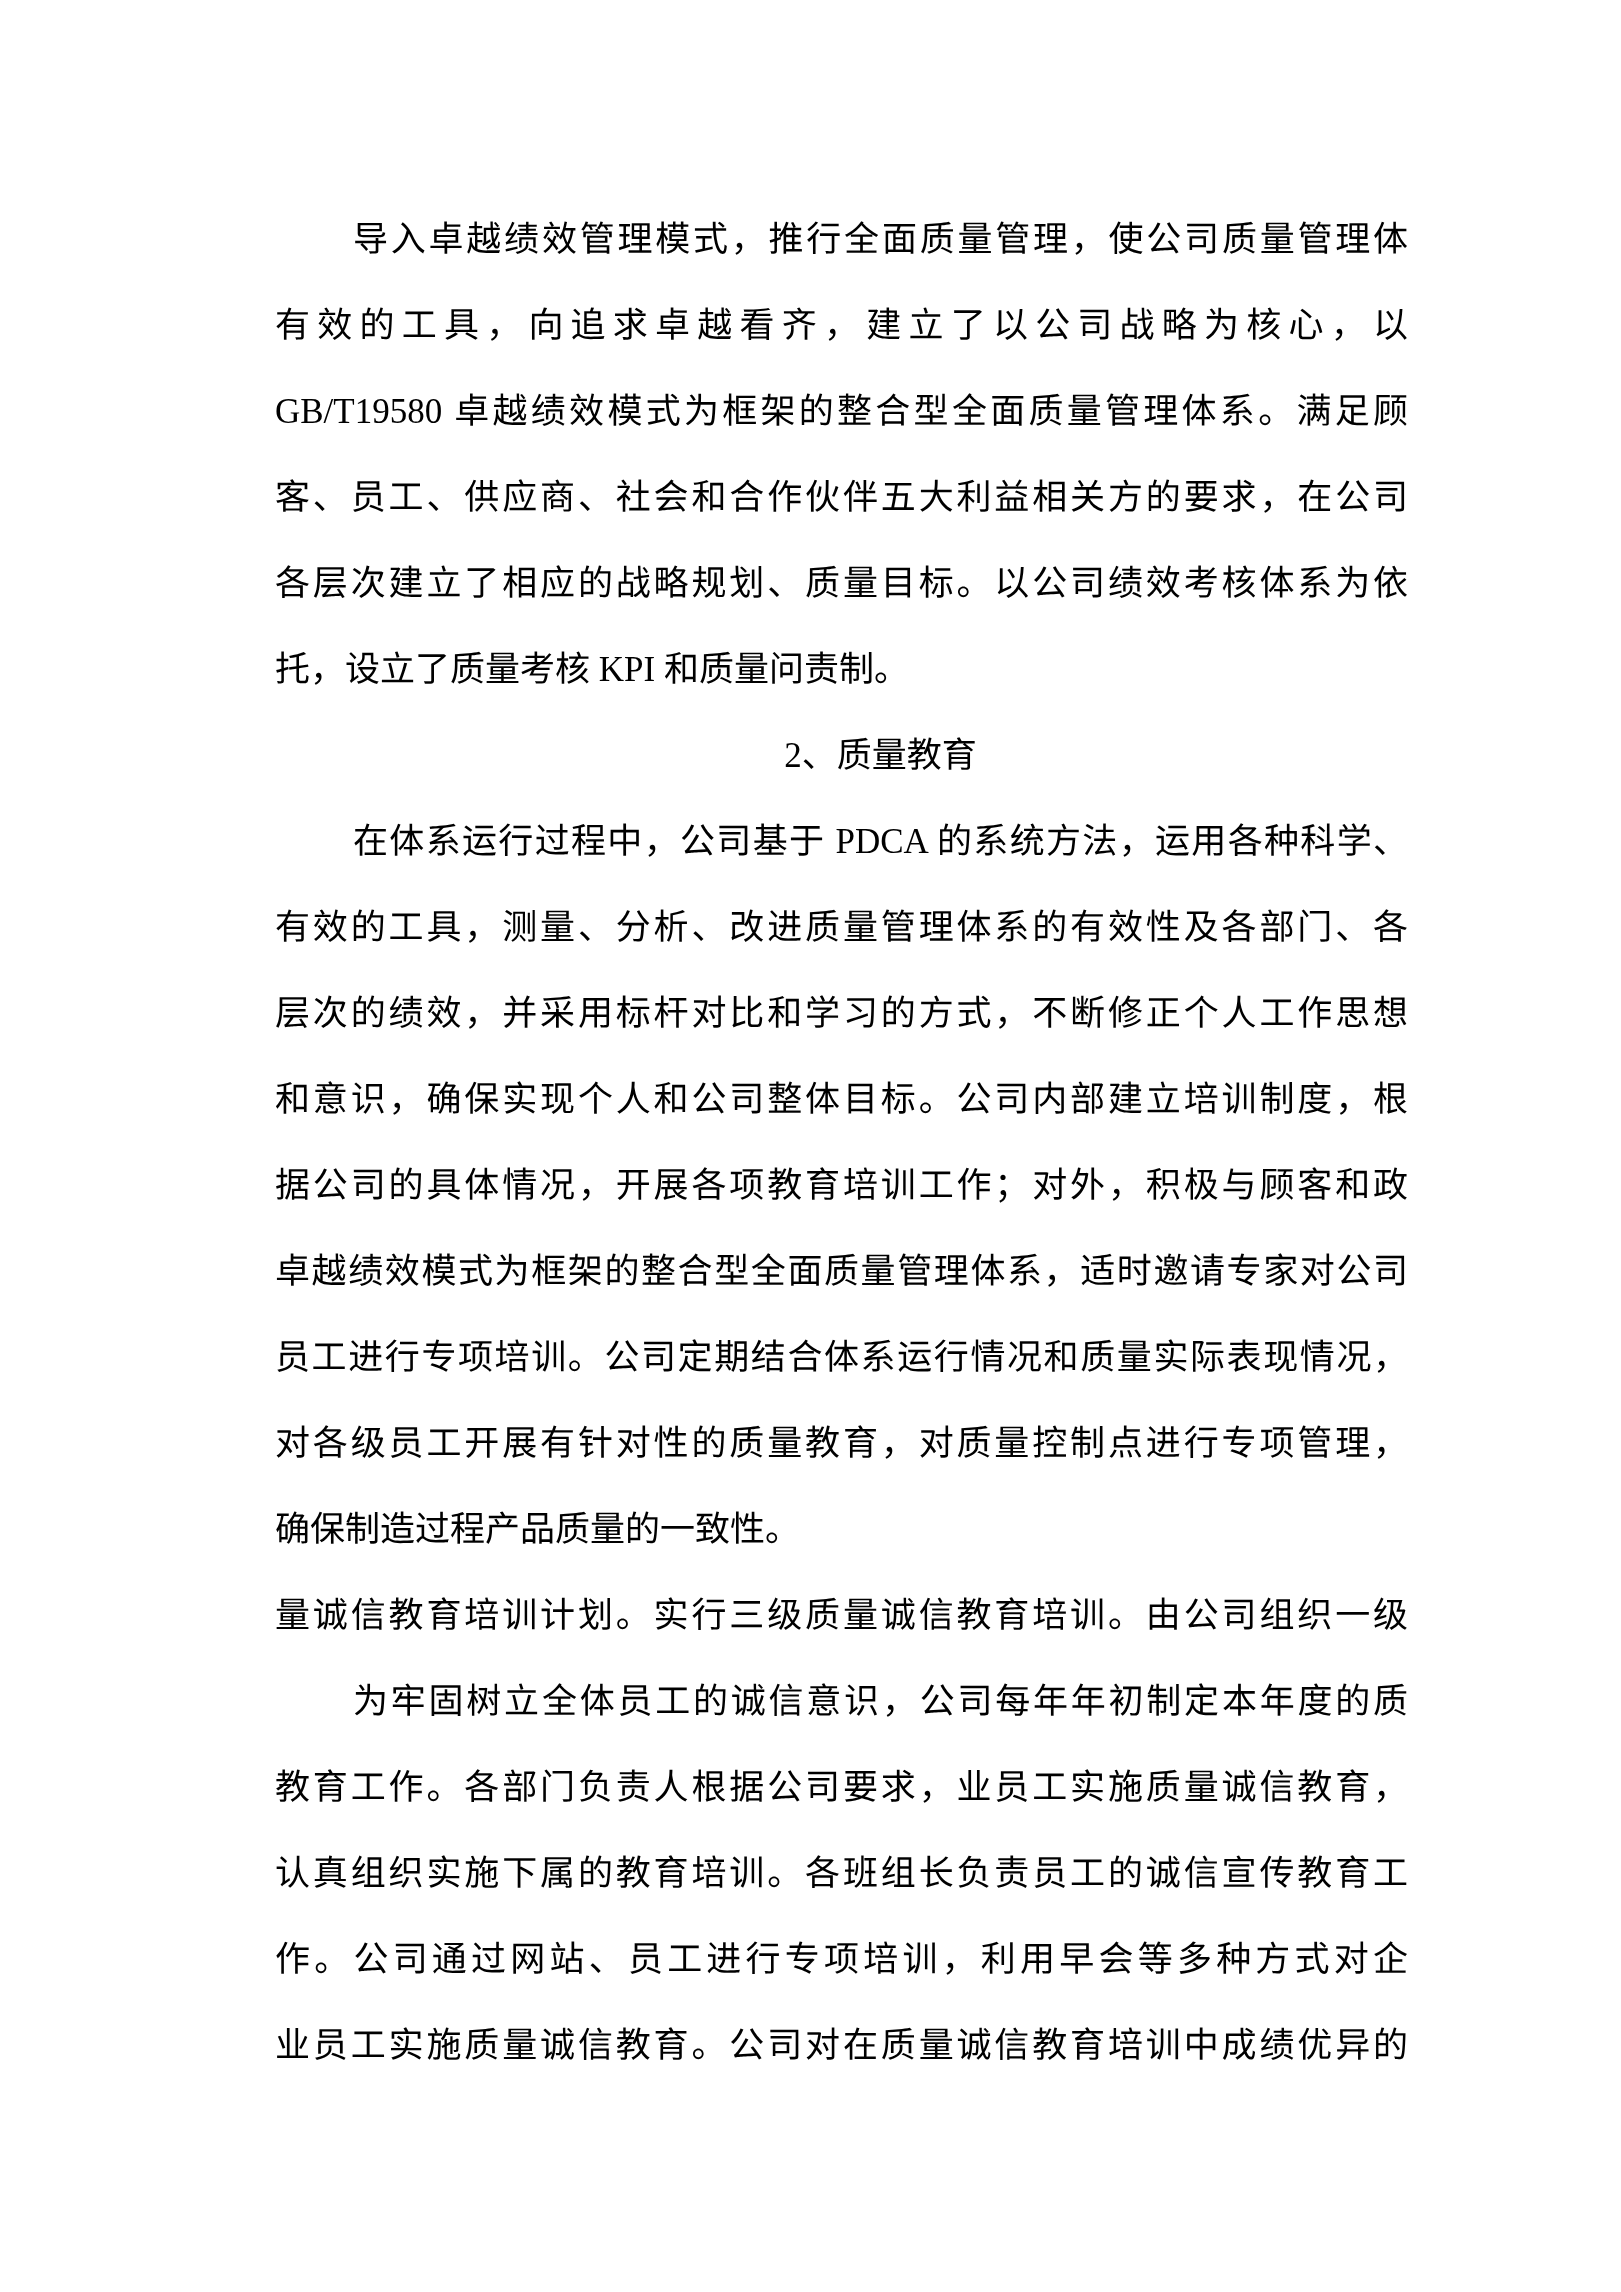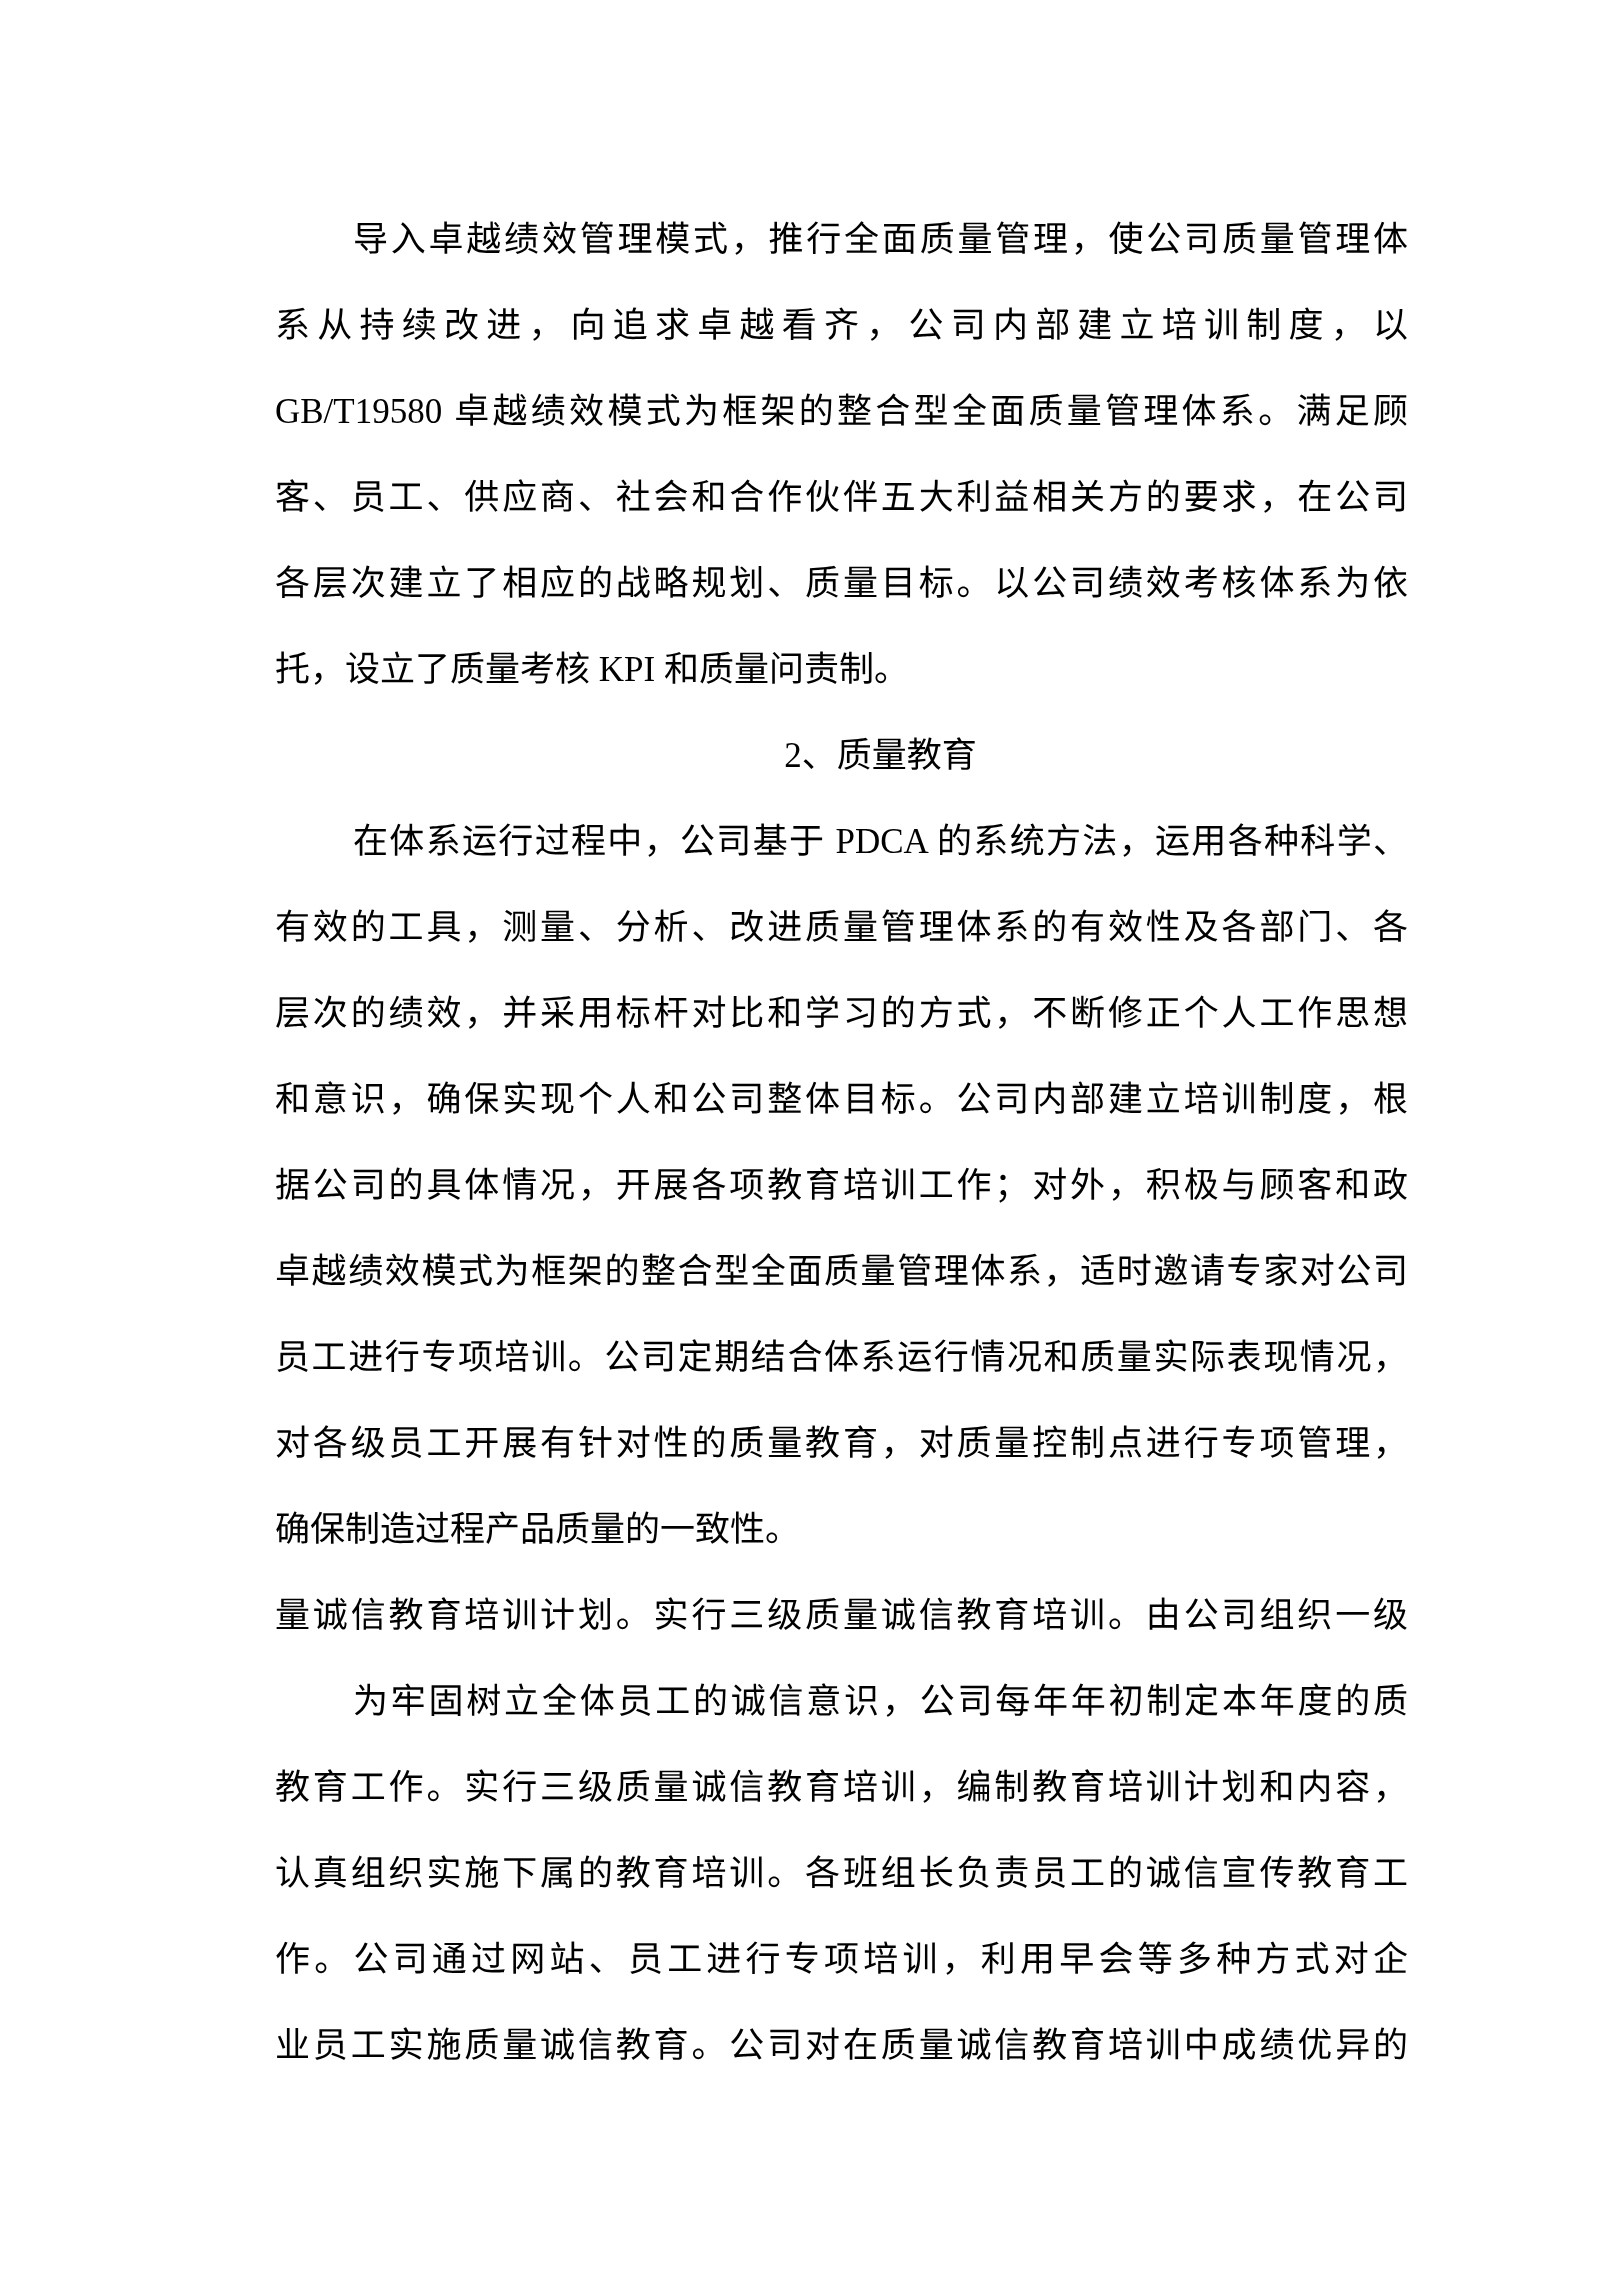--- a/index.html
+++ b/index.html
@@ -48,36 +48,36 @@
   .line.indent.justify {
     padding-left: 78px;
   }
 </style>
 </head>
 <body style="background: rgb(255, 255, 255);">
 
 <div class="page">
   <div class="text-block" id="text-block" style="color: rgb(0, 0, 0);">
       <div class="line justify indent">导入卓越绩效管理模式，推行全面质量管理，使公司质量管理体</div>
-      <div class="line justify">系从持续改进，向追求卓越看齐，公司内部建立培训制度，以</div>
+      <div class="line justify">有效的工具，向追求卓越看齐，建立了以公司战略为核心，以</div>
       <div class="line justify">GB/T19580 卓越绩效模式为框架的整合型全面质量管理体系。满足顾</div>
       <div class="line justify">客、员工、供应商、社会和合作伙伴五大利益相关方的要求，在公司</div>
       <div class="line justify">各层次建立了相应的战略规划、质量目标。以公司绩效考核体系为依</div>
       <div class="line">托，设立了质量考核 KPI 和质量问责制。</div>
       <div class="line indent">2、质量教育</div>
       <div class="line justify indent">在体系运行过程中，公司基于 PDCA 的系统方法，运用各种科学、</div>
       <div class="line justify">有效的工具，测量、分析、改进质量管理体系的有效性及各部门、各</div>
       <div class="line justify">层次的绩效，并采用标杆对比和学习的方式，不断修正个人工作思想</div>
       <div class="line justify">和意识，确保实现个人和公司整体目标。公司内部建立培训制度，根</div>
       <div class="line justify">据公司的具体情况，开展各项教育培训工作；对外，积极与顾客和政</div>
       <div class="line justify">卓越绩效模式为框架的整合型全面质量管理体系，适时邀请专家对公司</div>
       <div class="line justify">员工进行专项培训。公司定期结合体系运行情况和质量实际表现情况，</div>
       <div class="line justify">对各级员工开展有针对性的质量教育，对质量控制点进行专项管理，</div>
       <div class="line">确保制造过程产品质量的一致性。</div>
       <div class="line justify">量诚信教育培训计划。实行三级质量诚信教育培训。由公司组织一级</div>
       <div class="line justify indent">为牢固树立全体员工的诚信意识，公司每年年初制定本年度的质</div>
-      <div class="line justify">教育工作。实行三级质量诚信教育培训，编制教育培训计划和内容，</div>
+      <div class="line justify">教育工作。各部门负责人根据公司要求，业员工实施质量诚信教育，</div>
       <div class="line justify">认真组织实施下属的教育培训。各班组长负责员工的诚信宣传教育工</div>
       <div class="line justify">作。公司通过网站、员工进行专项培训，利用早会等多种方式对企</div>
       <div class="line justify">业员工实施质量诚信教育。公司对在质量诚信教育培训中成绩优异的</div>
     </div>
 </div>
 
 
 </body></html>

